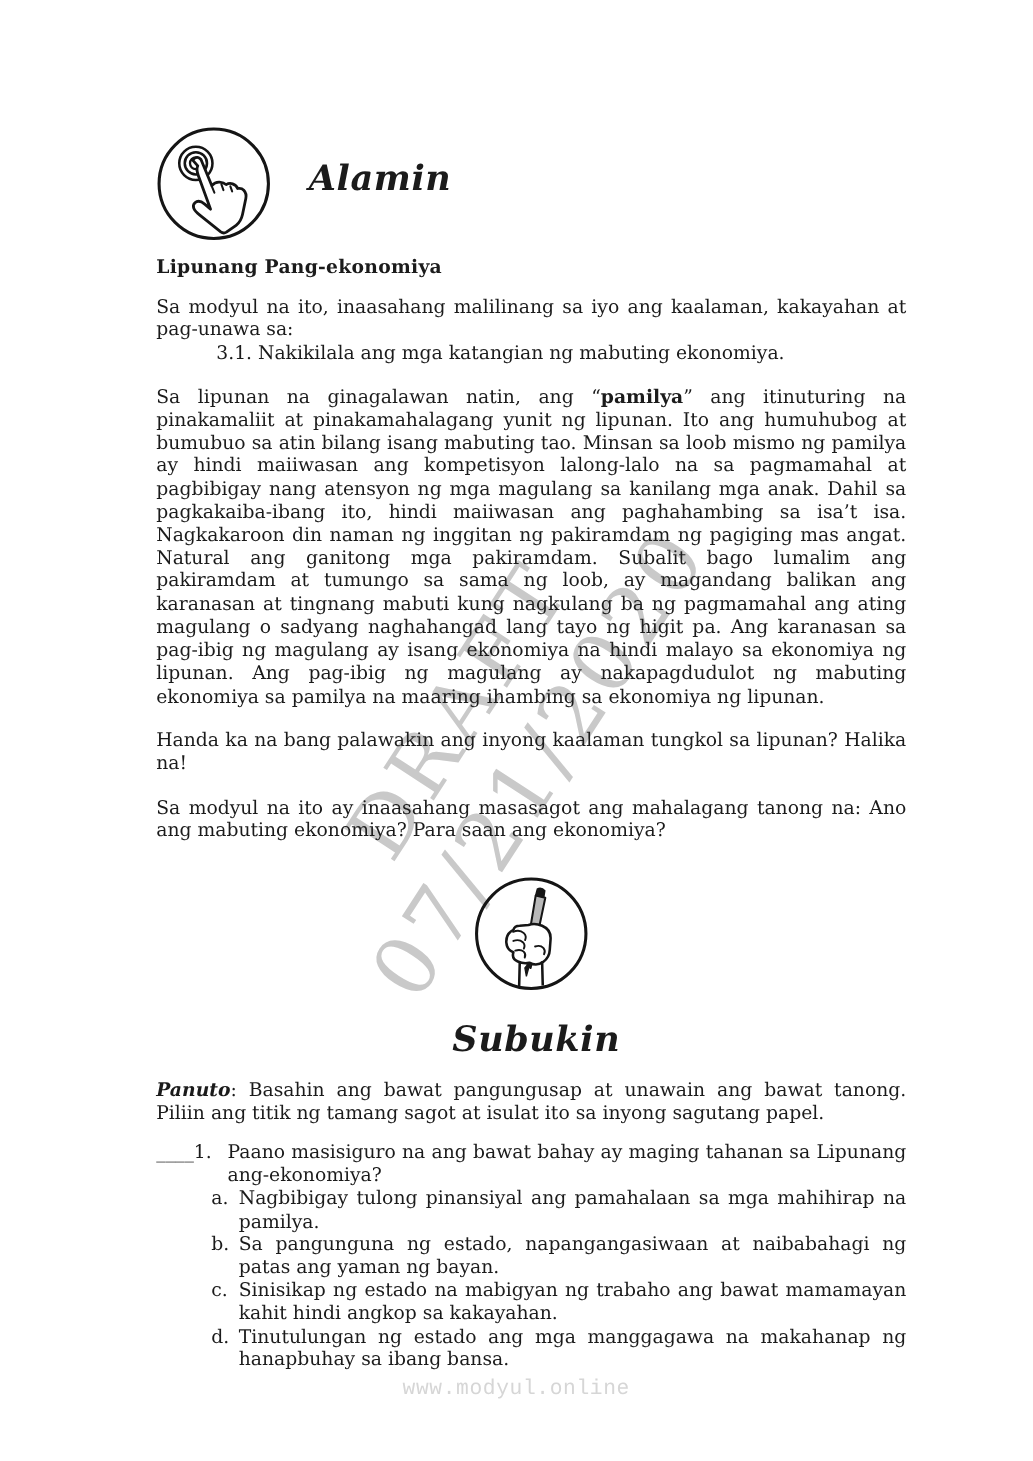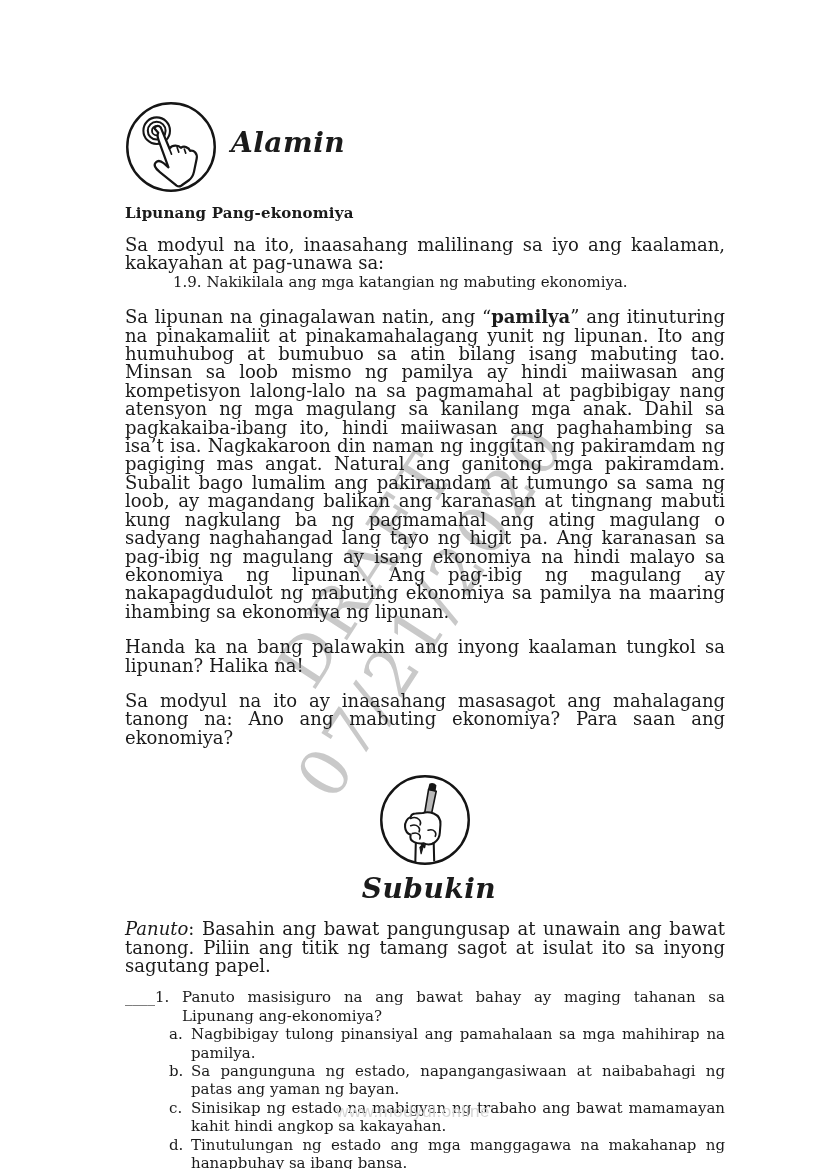--- a/index.html
+++ b/index.html
@@ -36,53 +36,53 @@
   .content {
     position: absolute;
     left: 125px;
     top: 0;
     width: 600px;
     z-index: 1;
   }
   .section-head {
     display: flex;
     align-items: center;
-    gap: 6px;
+    gap: 22px;
   }
   .section-head.alamin { margin-top: 101px; }
   .section-head.subukin { margin-top: 27px; flex-direction: column; }
   .icon-circle { width: 92px; height: 92px; flex: 0 0 auto; }
   .section-title {
     font-size: 28px;
     font-weight: bold;
     font-style: italic;
     letter-spacing: 0.5px;
     margin: 0 0 10px 8px;
   }
   .lesson-heading {
     font-size: 15px;
     font-weight: bold;
     margin: 11px 0 0 0;
     letter-spacing: 0.2px;
   }
   p.body {
-    font-size: 18px;
+    font-size: 15px;
     line-height: 18.4px;
     text-align: justify;
     margin: 17px 0 0 0;
   }
   p.body.intro { margin-top: 14px; margin-bottom: 0; }
   .objective {
     font-size: 15px;
     line-height: 18.4px;
     margin: 0;
     padding-left: 48px;
   }
   .panuto { margin-top: 5px !important; }
-  .panuto-label { font-weight: normal; font-style: italic; }
+  .panuto-label { font-weight: bold; font-style: italic; }
   .question-line {
     position: relative;
     font-size: 15px;
     line-height: 18.4px;
     text-align: justify;
     padding-left: 57px;
     margin-top: 13px;
   }
   .question-prefix { position: absolute; left: 0; top: 0; }
   .choice {
@@ -94,21 +94,21 @@
     padding-left: 22px;
   }
   .choice-letter { position: absolute; left: 0; top: 0; }
   .footer {
     position: absolute;
     left: 0;
     right: 0;
     top: 1102px;
     z-index: 1;
     text-align: center;
-    font-family: Liberation Sans, sans-serif;
+    font-family: Liberation Mono, monospace;
     font-size: 17px;
     color: #d6d6d6;
     letter-spacing: 0.5px;
   }
 </style>
 </head>
 <body>
 
 <div class="page">
 
@@ -127,21 +127,21 @@
         <circle cx="31" cy="29" r="4.6" fill="none" stroke="#151515" stroke-width="1.8"></circle>
         <path d="M28.5 26.5 q3.5 -4 6.5 -0.5 l8.5 20.5 q2.5 -3 6 -2.8 q3.5 0.2 5.2 2 q2.5 -1.6 5 -0.6 q3.2 1.2 4 3.6 q3 -0.6 4.8 1.4 q2.4 2.6 1.6 6.4 l-2.6 12.6 q-1.2 5.6 -5 8.4 l-7.6 5.4 q-2.2 1.4 -4.4 -0.2 l-16.4 -13.2 q-7.6 -6 -3.8 -9.6 q3 -2.8 7.6 1 l4.6 4 l-9.6 -26.4 q-1.8 -5 -0.4 -7.5 z" fill="#ffffff" stroke="#151515" stroke-width="2.2" stroke-linejoin="round" stroke-linecap="round"></path>
         <path d="M43.5 47 l2 5 M51 45.5 l1.6 4.5 M58 47 l1.4 4" fill="none" stroke="#151515" stroke-width="1.6" stroke-linecap="round"></path>
       </svg>
       <h1 class="section-title">Alamin</h1>
     </div>
 
     <h2 class="lesson-heading">Lipunang Pang-ekonomiya</h2>
 
     <p class="body intro">Sa modyul na ito, inaasahang malilinang sa iyo ang kaalaman, kakayahan at pag-unawa sa:</p>
-    <div class="objective">1.9. Nakikilala ang mga katangian ng mabuting ekonomiya.</div>
+    <div class="objective">3.1. Nakikilala ang mga katangian ng mabuting ekonomiya.</div>
 
 
     <p class="body"><span>Sa lipunan na ginagalawan natin, ang “</span><b>pamilya</b><span>” ang itinuturing na pinakamaliit at pinakamahalagang yunit ng lipunan. Ito ang humuhubog at bumubuo sa atin bilang isang mabuting tao. Minsan sa loob mismo ng pamilya ay hindi maiiwasan ang kompetisyon lalong-lalo na sa pagmamahal at pagbibigay nang atensyon ng mga magulang sa kanilang mga anak. Dahil sa pagkakaiba-ibang ito, hindi maiiwasan ang paghahambing sa isa’t isa. Nagkakaroon din naman ng inggitan ng pakiramdam ng pagiging mas angat. Natural ang ganitong mga pakiramdam. Subalit bago lumalim ang pakiramdam at tumungo sa sama ng loob, ay magandang balikan ang karanasan at tingnang mabuti kung nagkulang ba ng pagmamahal ang ating magulang o sadyang naghahangad lang tayo ng higit pa. Ang karanasan sa pag-ibig ng magulang ay isang ekonomiya na hindi malayo sa ekonomiya ng lipunan. Ang pag-ibig ng magulang ay nakapagdudulot ng mabuting ekonomiya sa pamilya na maaring ihambing sa ekonomiya ng lipunan.</span></p>
 
     <p class="body">Handa ka na bang palawakin ang inyong kaalaman tungkol sa lipunan? Halika na!</p>
 
     <p class="body">Sa modyul na ito ay inaasahang masasagot ang mahalagang tanong na: Ano ang mabuting ekonomiya? Para saan ang ekonomiya?</p>
 
     <div class="section-head subukin">
       <svg class="icon-circle" viewBox="0 0 90 90">
@@ -156,21 +156,21 @@
 
         <path d="M36 67.5 l-0.5 19.5 M53.5 66.5 l0.5 19" fill="none" stroke="#151515" stroke-width="2"></path>
       </svg>
       <h1 class="section-title">Subukin</h1>
     </div>
 
     <p class="body panuto"><span class="panuto-label">Panuto</span><span>: Basahin ang bawat pangungusap at unawain ang bawat tanong. Piliin ang titik ng tamang sagot at isulat ito sa inyong sagutang papel.</span></p>
 
     <div class="question-line">
       <span class="question-prefix"><span>____</span><span>1.</span></span>
-      <span>Panuto masisiguro na ang bawat bahay ay maging tahanan sa Lipunang ang-ekonomiya?</span>
+      <span>Paano masisiguro na ang bawat bahay ay maging tahanan sa Lipunang ang-ekonomiya?</span>
     </div>
 
     <div class="choice">
       <span class="choice-letter">a.</span>
       <span>Nagbibigay tulong pinansiyal ang pamahalaan sa mga mahihirap na pamilya.</span>
     </div>
     <div class="choice">
       <span class="choice-letter">b.</span>
       <span>Sa pangunguna ng estado, napangangasiwaan at naibabahagi ng patas ang yaman ng bayan.</span>
     </div>

